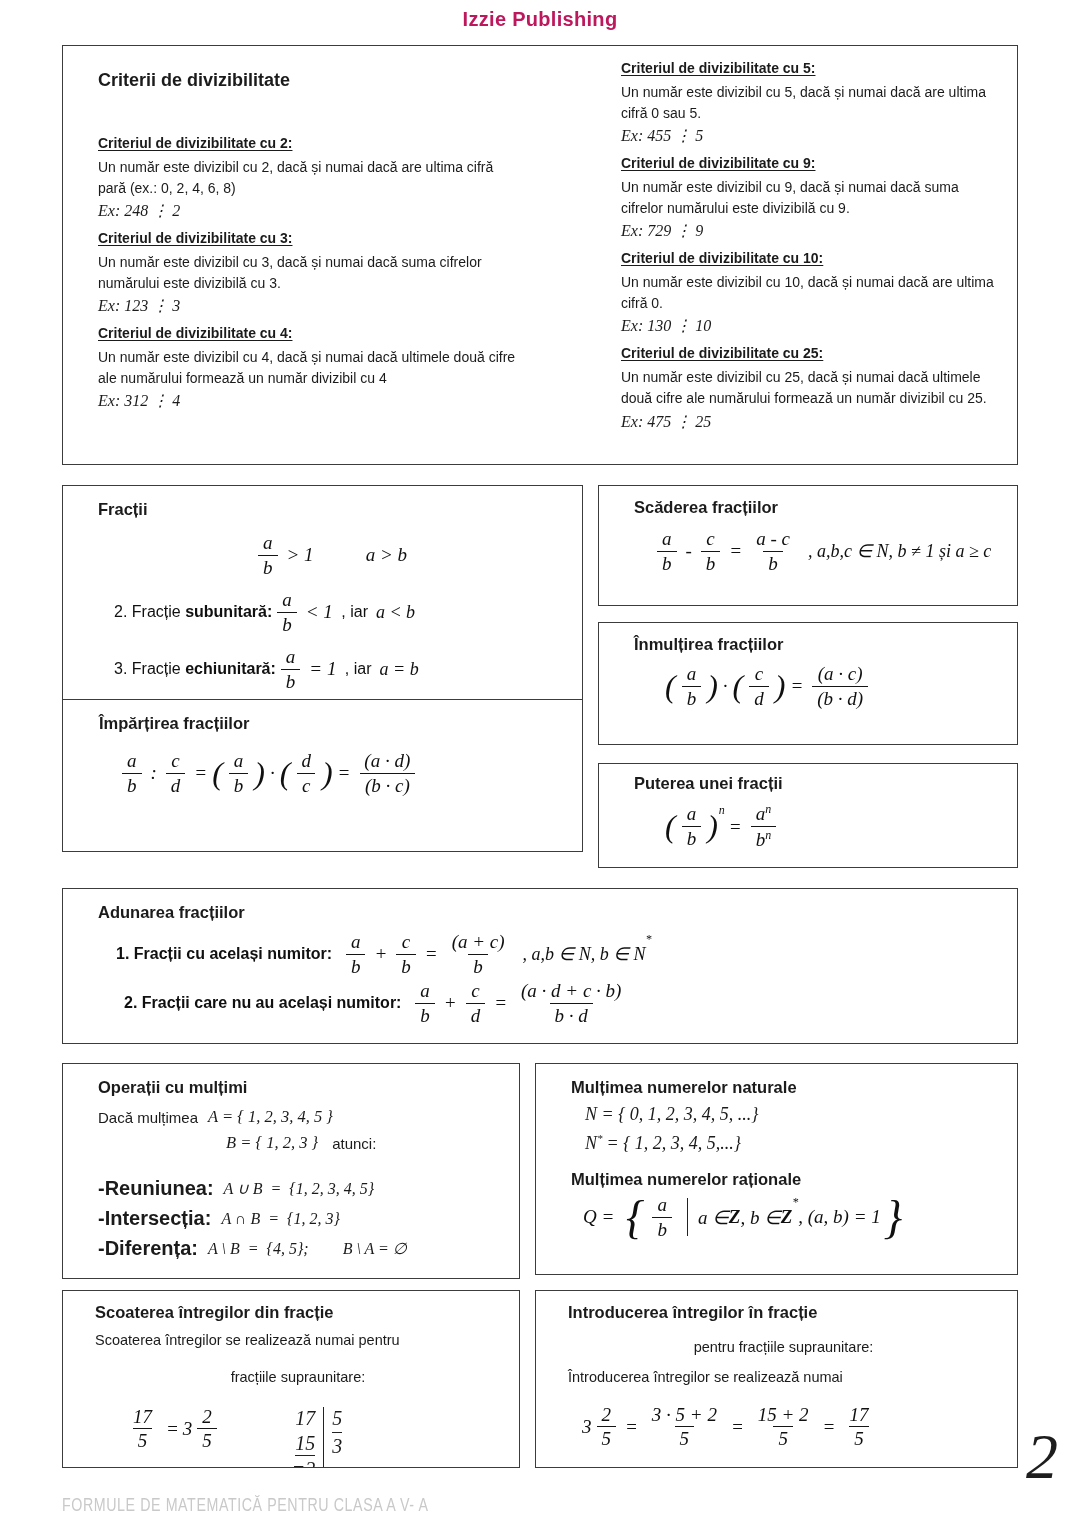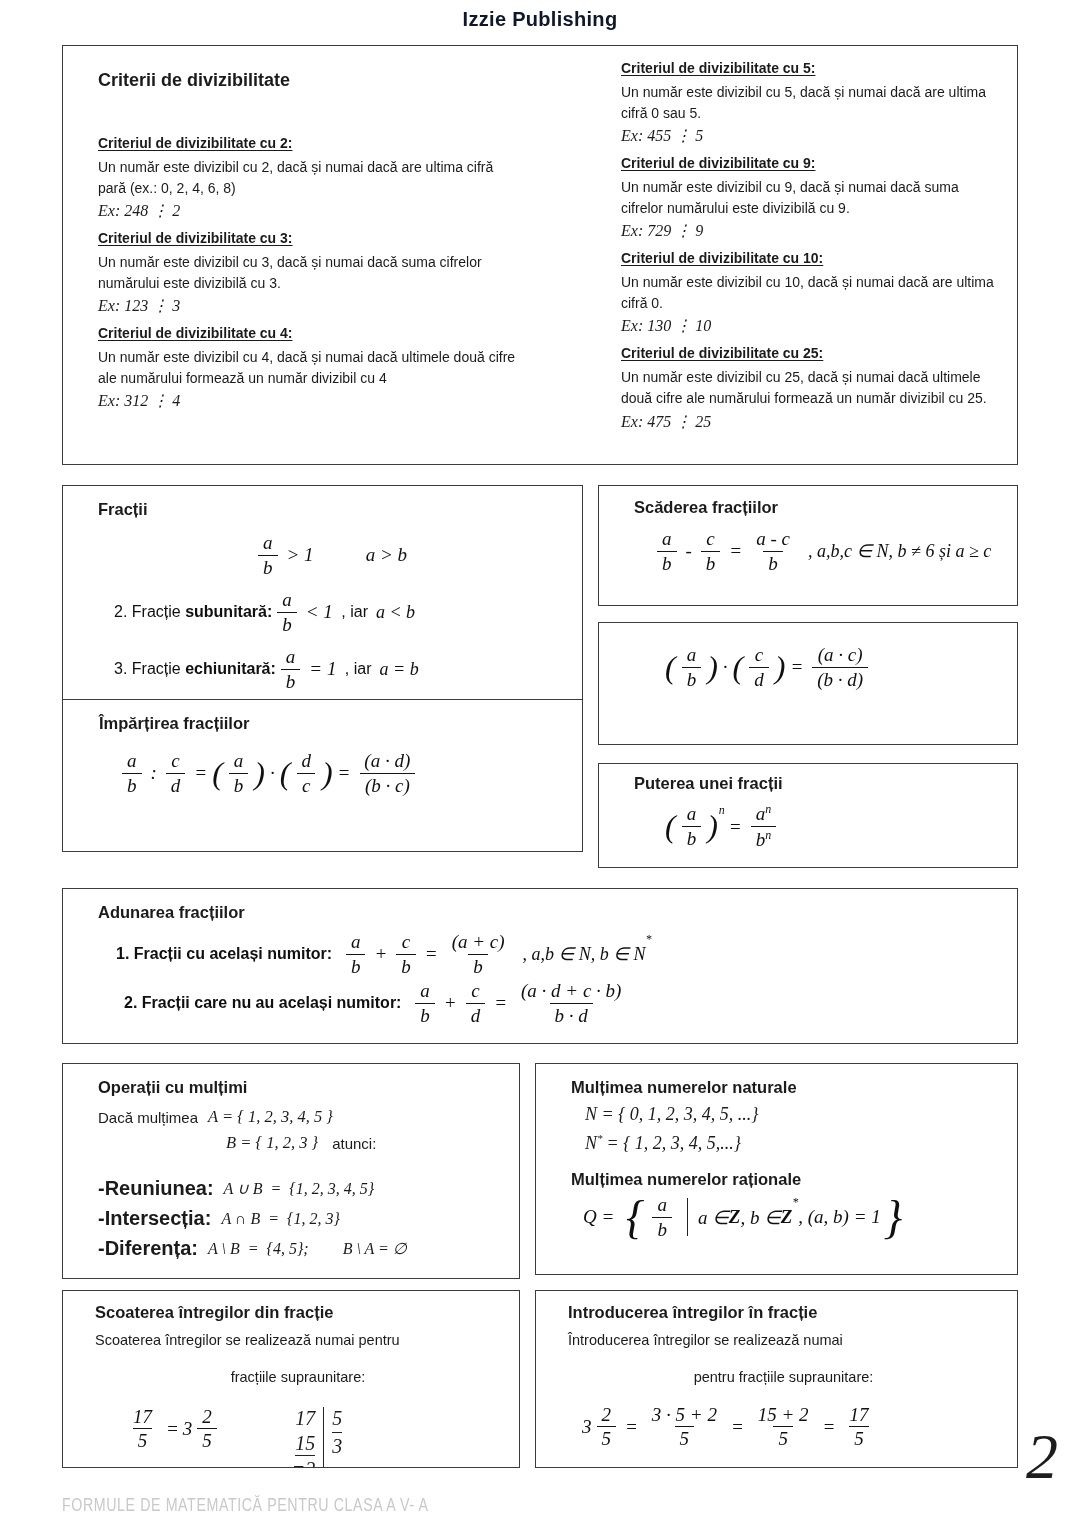--- a/index.html
+++ b/index.html
@@ -8,21 +8,21 @@
     background:#ffffff; color:#1b1b1b;
     font-family:"Liberation Sans", sans-serif;
     overflow:hidden;
   }
   .box {
     position:absolute; border:1.3px solid #3c3c3c; background:#fff;
     box-sizing:border-box; overflow:hidden;gap:35px;
   }
   .brand {
     position:absolute; top:8px; left:0; width:100%; text-align:center;
-    font-size:20px; font-weight:700; color:#0f172a; letter-spacing:.3px;
+    font-size:20px; font-weight:700; color:#be185d; letter-spacing:.3px;
   }
 
   
   #box-div   { left:62px;  top:45px;   width:956px; height:420px; display:flex; padding:12px 18px 8px 35px; }
   #box-frac  { left:62px;  top:485px;  width:521px; height:215px; padding:14px 20px 12px 35px; }
   #box-sub   { left:598px; top:485px;  width:420px; height:121px; padding:12px 18px 10px 35px; }
   #box-mul   { left:598px; top:622px;  width:420px; height:123px; padding:12px 18px 10px 35px; }
   #box-divop { left:62px;  top:699px;  width:521px; height:153px; padding:14px 20px 12px 36px; }
   #box-pow   { left:598px; top:763px;  width:420px; height:105px; padding:10px 18px 8px 35px; }
   #box-add   { left:62px;  top:888px;  width:956px; height:156px; padding:14px 20px 8px 35px; }
@@ -214,25 +214,26 @@
     <span class="op">-</span>
     <span class="frac">
         <span class="num">c</span>
         <span class="den">b</span>
       </span>
     <span class="op">=</span>
     <span class="frac">
         <span class="num">a - c</span>
         <span class="den">b</span>
       </span>
-    <span class="cond">, a,b,c ∈ N, b ≠ 6 și a ≥ c</span>
+    <span class="cond">, a,b,c ∈ N, b ≠ 1 și a ≥ c</span>
   </div>
 </section>
 
 <section class="box" id="box-mul">
+  <div class="box-title">Înmulțirea fracțiilor</div>
   <div class="math fml fml-c">
     <span class="paren">(</span>
     <span class="frac">
         <span class="num">a</span>
         <span class="den">b</span>
       </span>
     <span class="paren">)</span>
     <span class="op">·</span>
     <span class="paren">(</span>
     <span class="frac">
@@ -427,22 +428,22 @@
       <div class="ld-r">
         <span class="ld-top">5</span>
         <span>3</span>
       </div>
     </div>
   </div>
 </section>
 
 <section class="box" id="box-ins">
   <div class="box-title">Introducerea întregilor în fracție</div>
+  <p class="body-txt body-txt2">pentru fracțiile supraunitare:</p>
   <p class="body-txt">Întroducerea întregilor se realizează numai</p>
-  <p class="body-txt body-txt2">pentru fracțiile supraunitare:</p>
 
   <div class="math ins-row">
     <span class="mgroup">
       <span>3</span>
       <span class="frac">
           <span class="num">2</span>
           <span class="den">5</span>
         </span>
     </span>
     <span class="op">=</span>

